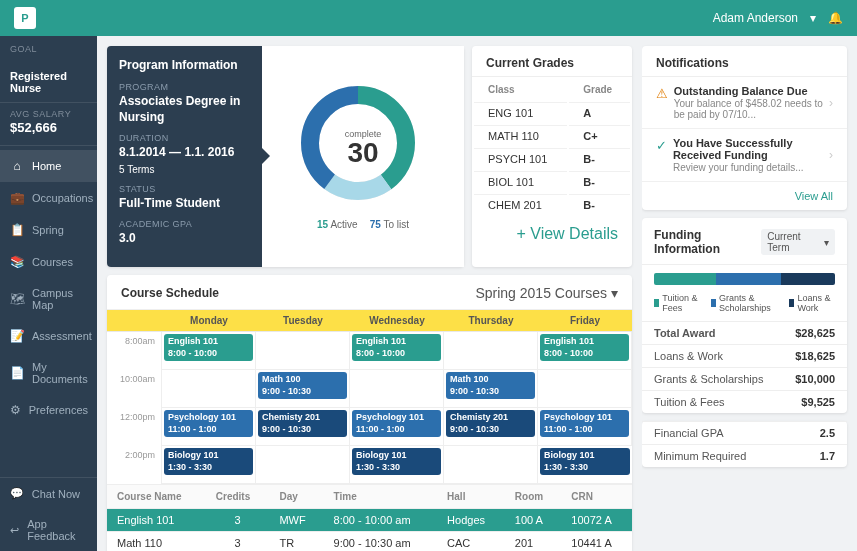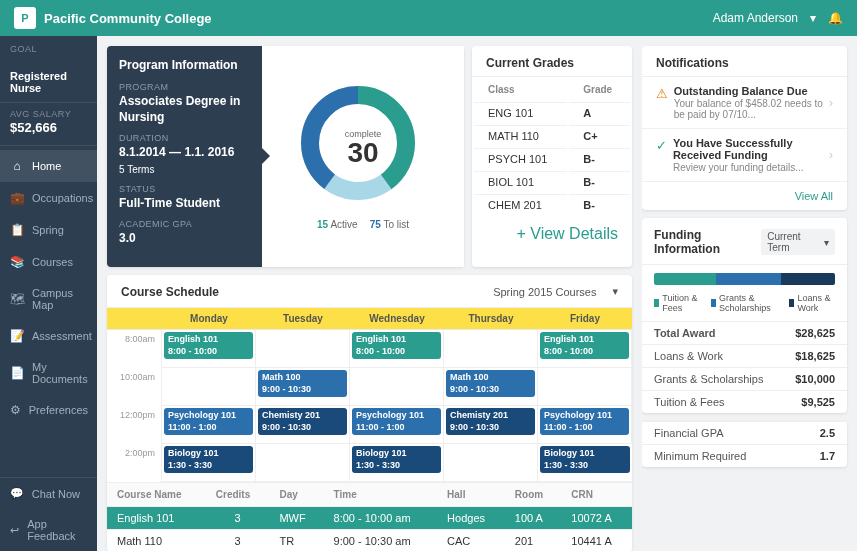--- a/index.html
+++ b/index.html
@@ -70,21 +70,21 @@
     .notif-icon-success { color: #2a9d8f; font-size: 13px; margin-top: 1px; }
     .notif-title { font-size: 11px; font-weight: 600; color: #333; }
     .notif-sub { font-size: 10px; color: #888; margin-top: 1px; }
     .notif-arrow { margin-left: auto; color: #ccc; font-size: 12px; align-self: center; }
     .notif-footer { padding: 8px 14px; text-align: right; font-size: 11px; color: #2a9d8f; cursor: pointer; }
 
     
     .schedule-card { background: white; border-radius: 4px; box-shadow: 0 1px 3px rgba(0,0,0,0.1); }
     .schedule-header { display: flex; justify-content: space-between; align-items: center; padding: 10px 14px 8px; border-bottom: 1px solid #eee; }
     .schedule-title { font-size: 12px; font-weight: 700; }
-    .schedule-term { display: flex; align-items: center; gap: 16px; font-size: 11px; color: #555; cursor: pointer; }
+    .schedule-term { display: flex; align-items: flex-start; gap: 4px; font-size: 14px; color: #555; cursor: pointer; }
     .schedule-grid { display: grid; grid-template-columns: 55px repeat(5, 1fr); font-size: 10px; }
     .sg-header { background: #fde047; padding: 5px 4px; text-align: center; font-weight: 700; color: #555; border-bottom: 1px solid #e8e8e8; }
     .sg-time { padding: 4px 4px; color: #999; font-size: 9px; text-align: right; padding-right: 6px; border-right: 1px solid #eee; }
     .sg-cell { border-right: 1px solid #eee; border-bottom: 1px solid #eee; min-height: 38px; padding: 2px; position: relative; }
     .sg-cell:last-child { border-right: none; }
     .class-block { border-radius: 3px; padding: 2px 4px; font-size: 9px; line-height: 1.3; font-weight: 600; }
     .class-block.teal { background: #2a9d8f; color: white; }
     .class-block.blue { background: #2c6fad; color: white; }
     .class-block.navy { background: #1a4a7a; color: white; }
 
@@ -121,21 +121,20 @@
     svg.donut { transform: rotate(-90deg); }
   </style>
 </head>
 <body>
 
 <div class="topbar">
   <div class="topbar-left">
     <div class="topbar-logo">
       <span>P</span>
     </div>
-    <span>Pacific Community College</span>
   </div>
   <div class="topbar-right">
     <span style="cursor:pointer;">Adam Anderson</span>
     <span style="cursor:pointer;">▾</span>
     <span style="cursor:pointer;">🔔</span>
   </div>
 </div>
 
 <div class="layout">
 

